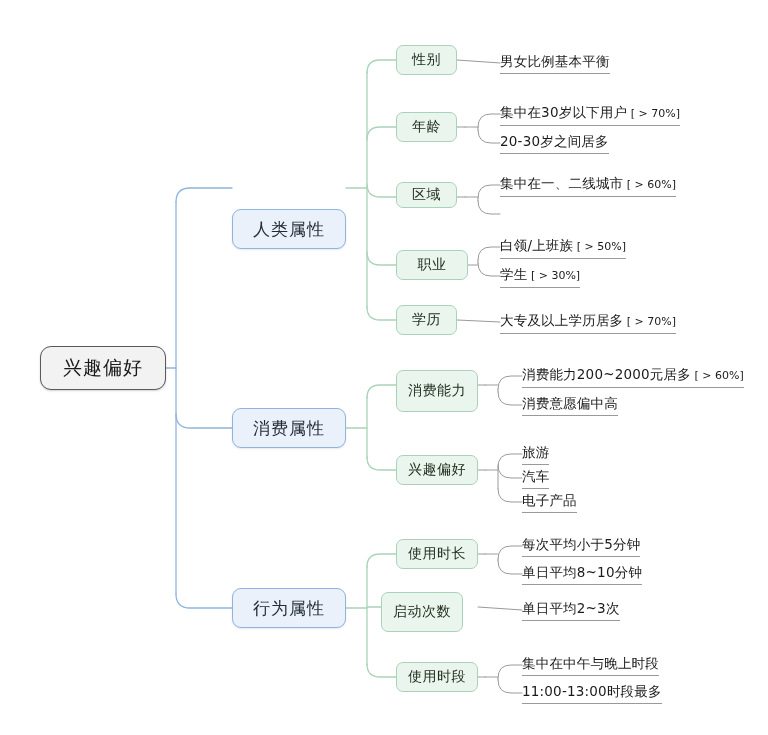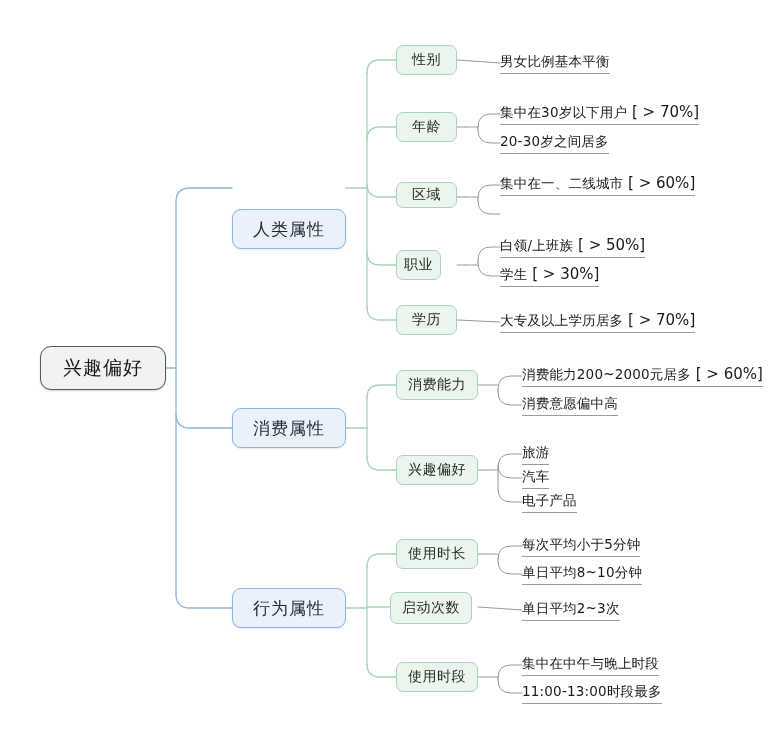--- a/index.html
+++ b/index.html
@@ -56,21 +56,21 @@
     position:absolute;
     white-space:nowrap;
     color:#1a1a1a;
     font-size:13.5px;
     line-height:19px;
     padding-bottom:2px;
     border-bottom:1px solid #9a9a9a;
     letter-spacing:.2px;
   }
   .leaf .pct{
-    font-size:15px;
+    font-size:11px;
     letter-spacing:0;
     color:#1a1a1a;
   }
 </style>
 </head>
 <body>
 
 <div id="canvas">
   <svg id="connectors" viewBox="0 0 768 735" xmlns="http://www.w3.org/2000/svg">
       <path d="M166,368 L176,368" fill="none" stroke="#8fb4dd" stroke-width="1.3" stroke-linecap="round"></path>
@@ -136,35 +136,35 @@
     </svg>
 <div class="node node-root" style="left: 40px; top: 346px; width: 126px; height: 44px;">兴趣偏好</div>
     <div class="node node-l1" style="left: 232px; top: 168px; width: 114px; height: 40px; margin-top: 41px;">人类属性</div>
     <div class="node node-l2" style="left: 396px; top: 45px; width: 61px; height: 30px;">性别</div>
     <div class="leaf" style="left: 500px; top: 52px;">男女比例基本平衡</div>
     <div class="node node-l2" style="left: 396px; top: 112px; width: 61px; height: 30px;">年龄</div>
     <div class="leaf" style="left: 500px; top: 103px;">集中在30岁以下用户<span class="pct"> [ &gt; 70%]</span></div>
     <div class="leaf" style="left: 500px; top: 132px;">20-30岁之间居多</div>
     <div class="node node-l2" style="left: 396px; top: 182px; width: 61px; height: 26px;">区域</div>
     <div class="leaf" style="left: 500px; top: 174px;">集中在一、二线城市<span class="pct"> [ &gt; 60%]</span></div>
-    <div class="node node-l2" style="left: 396px; top: 250px; width: 45px; height: 30px;">职业</div>
+    <div class="node node-l2" style="left: 396px; top: 250px; width: 72px; height: 30px;">职业</div>
     <div class="leaf" style="left: 500px; top: 236px;">白领/上班族<span class="pct"> [ &gt; 50%]</span></div>
     <div class="leaf" style="left: 500px; top: 265px;">学生<span class="pct"> [ &gt; 30%]</span></div>
     <div class="node node-l2" style="left: 396px; top: 305px; width: 61px; height: 30px;">学历</div>
     <div class="leaf" style="left: 500px; top: 311px;">大专及以上学历居多<span class="pct"> [ &gt; 70%]</span></div>
     <div class="node node-l1" style="left: 232px; top: 408px; width: 114px; height: 40px;">消费属性</div>
-    <div class="node node-l2" style="left: 396px; top: 370px; width: 82px; height: 30px;">消费能力</div>
+    <div class="node node-l2" style="left: 396px; top: 370px; width: 82px; height: 42px;">消费能力</div>
     <div class="leaf" style="left: 522px; top: 365px;">消费能力200~2000元居多<span class="pct"> [ &gt; 60%]</span></div>
     <div class="leaf" style="left: 522px; top: 394px;">消费意愿偏中高</div>
     <div class="node node-l2" style="left: 396px; top: 455px; width: 82px; height: 30px;">兴趣偏好</div>
     <div class="leaf" style="left: 522px; top: 443px;">旅游</div>
     <div class="leaf" style="left: 522px; top: 467px;">汽车</div>
     <div class="leaf" style="left: 522px; top: 491px;">电子产品</div>
     <div class="node node-l1" style="left: 232px; top: 588px; width: 114px; height: 40px;">行为属性</div>
     <div class="node node-l2" style="left: 396px; top: 539px; width: 82px; height: 30px;">使用时长</div>
     <div class="leaf" style="left: 522px; top: 535px;">每次平均小于5分钟</div>
     <div class="leaf" style="left: 522px; top: 563px;">单日平均8~10分钟</div>
-    <div class="node node-l2" style="left: 390px; top: 592px; width: 82px; height: 32px;">启动次数</div>
+    <div class="node node-l2" style="left: 381px; top: 592px; width: 82px; height: 40px;">启动次数</div>
     <div class="leaf" style="left: 522px; top: 599px;">单日平均2~3次</div>
     <div class="node node-l2" style="left: 396px; top: 662px; width: 82px; height: 30px;">使用时段</div>
     <div class="leaf" style="left: 522px; top: 654px;">集中在中午与晚上时段</div>
     <div class="leaf" style="left: 522px; top: 682px;">11:00-13:00时段最多</div>
   </div>
 
 </body></html>

